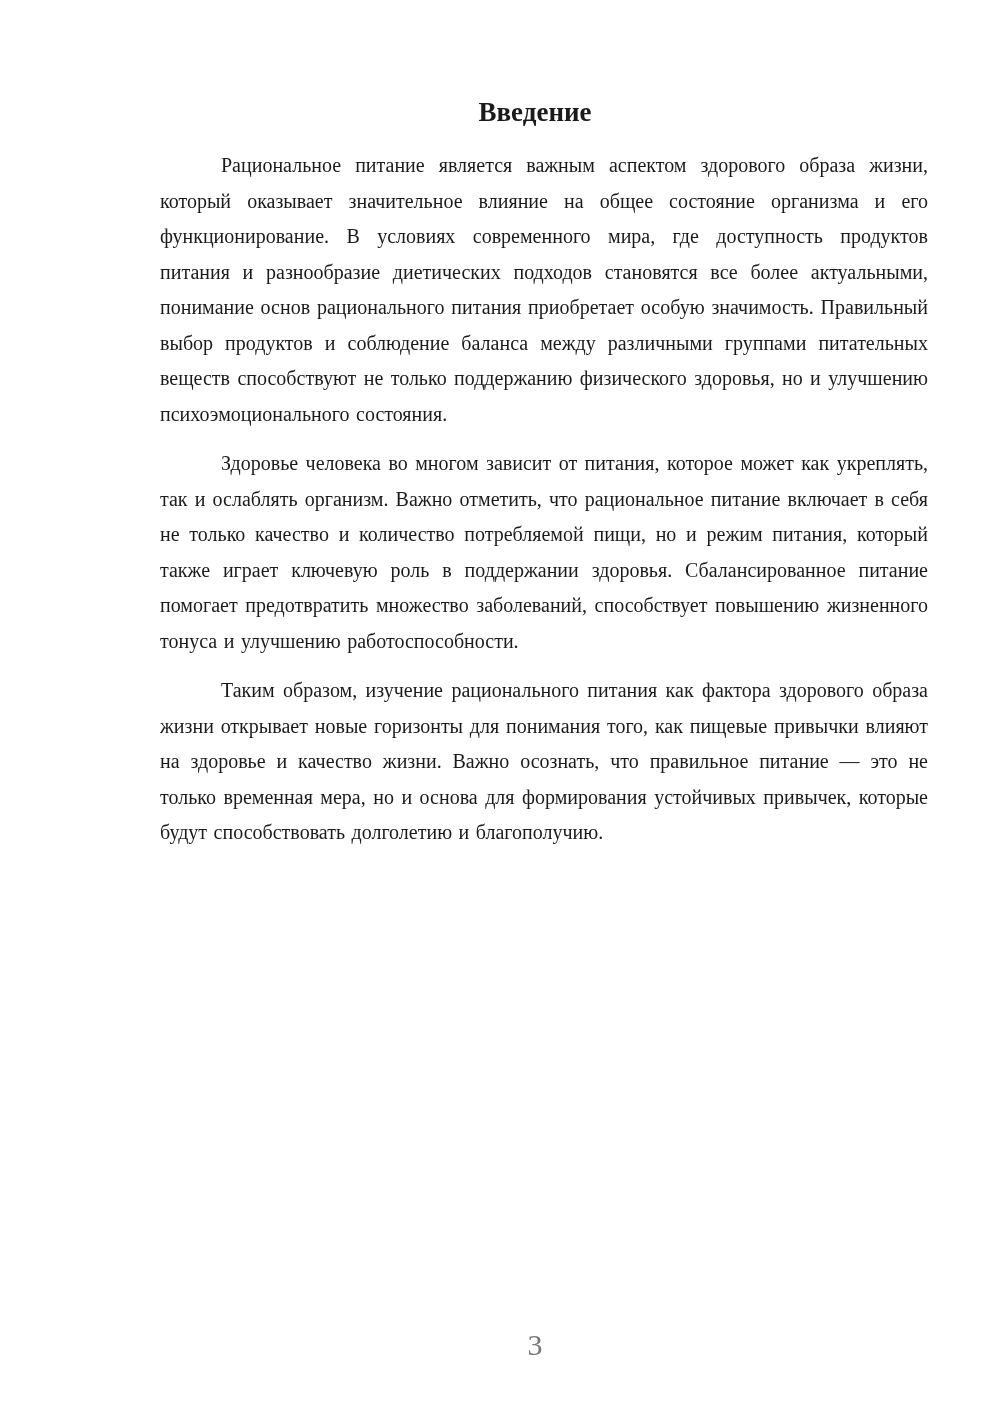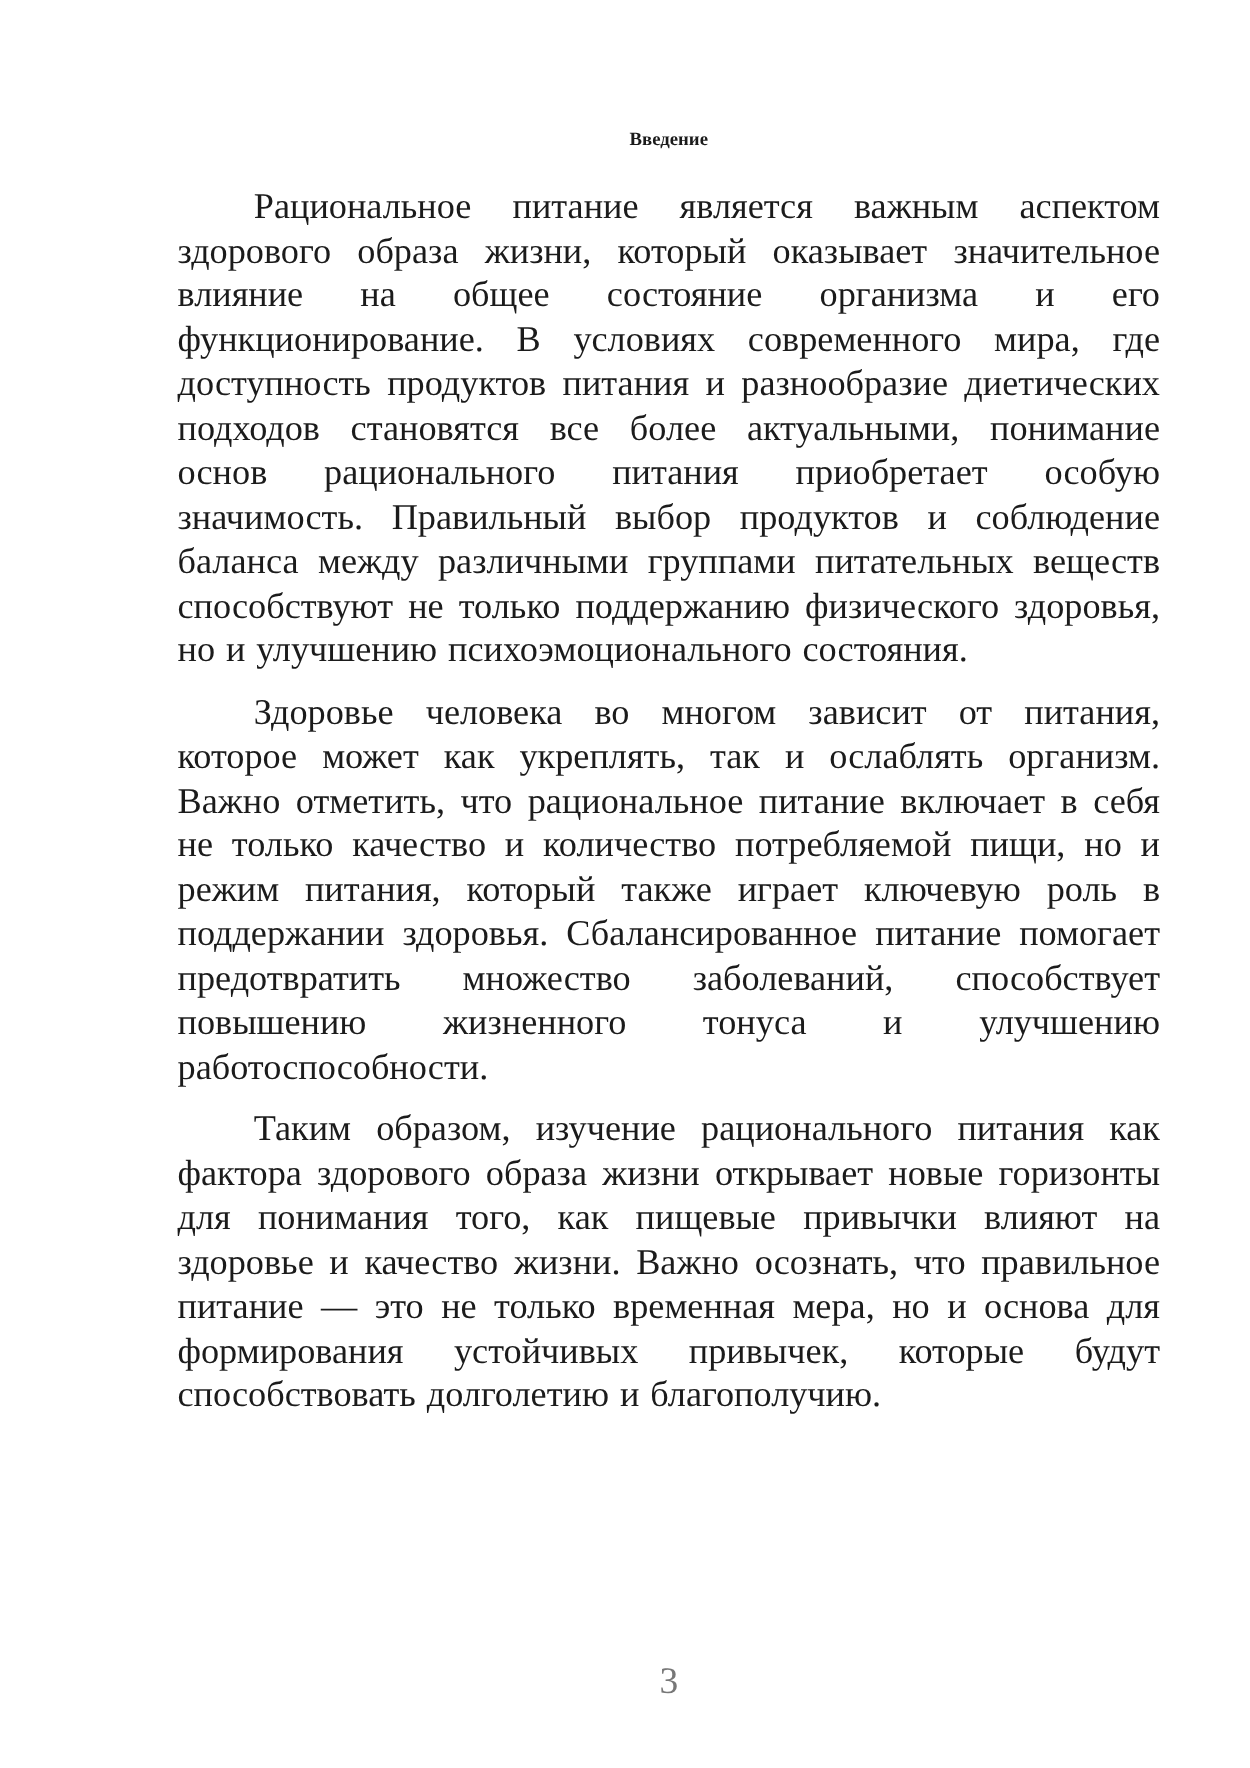--- a/index.html
+++ b/index.html
@@ -16,32 +16,32 @@
     color: #1b1b1b;
     overflow: hidden;
   }
   .content {
     position: absolute;
     left: 142px;
     width: 786px;
     top: 94px;
   }
   .doc-title {
-    font-size: 15px;
+    font-size: 27px;
     line-height: 36px;
     font-weight: 700;
     text-align: center;
     margin: 0 0 18px 0;
   }
   .body-paragraph {
-    font-size: 29px;
+    font-size: 20px;
     line-height: 35.5px;
     text-align: justify;
     text-indent: 61px;
-    margin: 0 0 14px 0;
+    margin: 0 0 14px 18px;
     word-spacing: 1.5px;
   }
   .page-number {
     position: absolute;
     left: 142px;
     width: 786px;
     top: 1330px;
     text-align: center;
     font-size: 30px;
     line-height: 30px;

